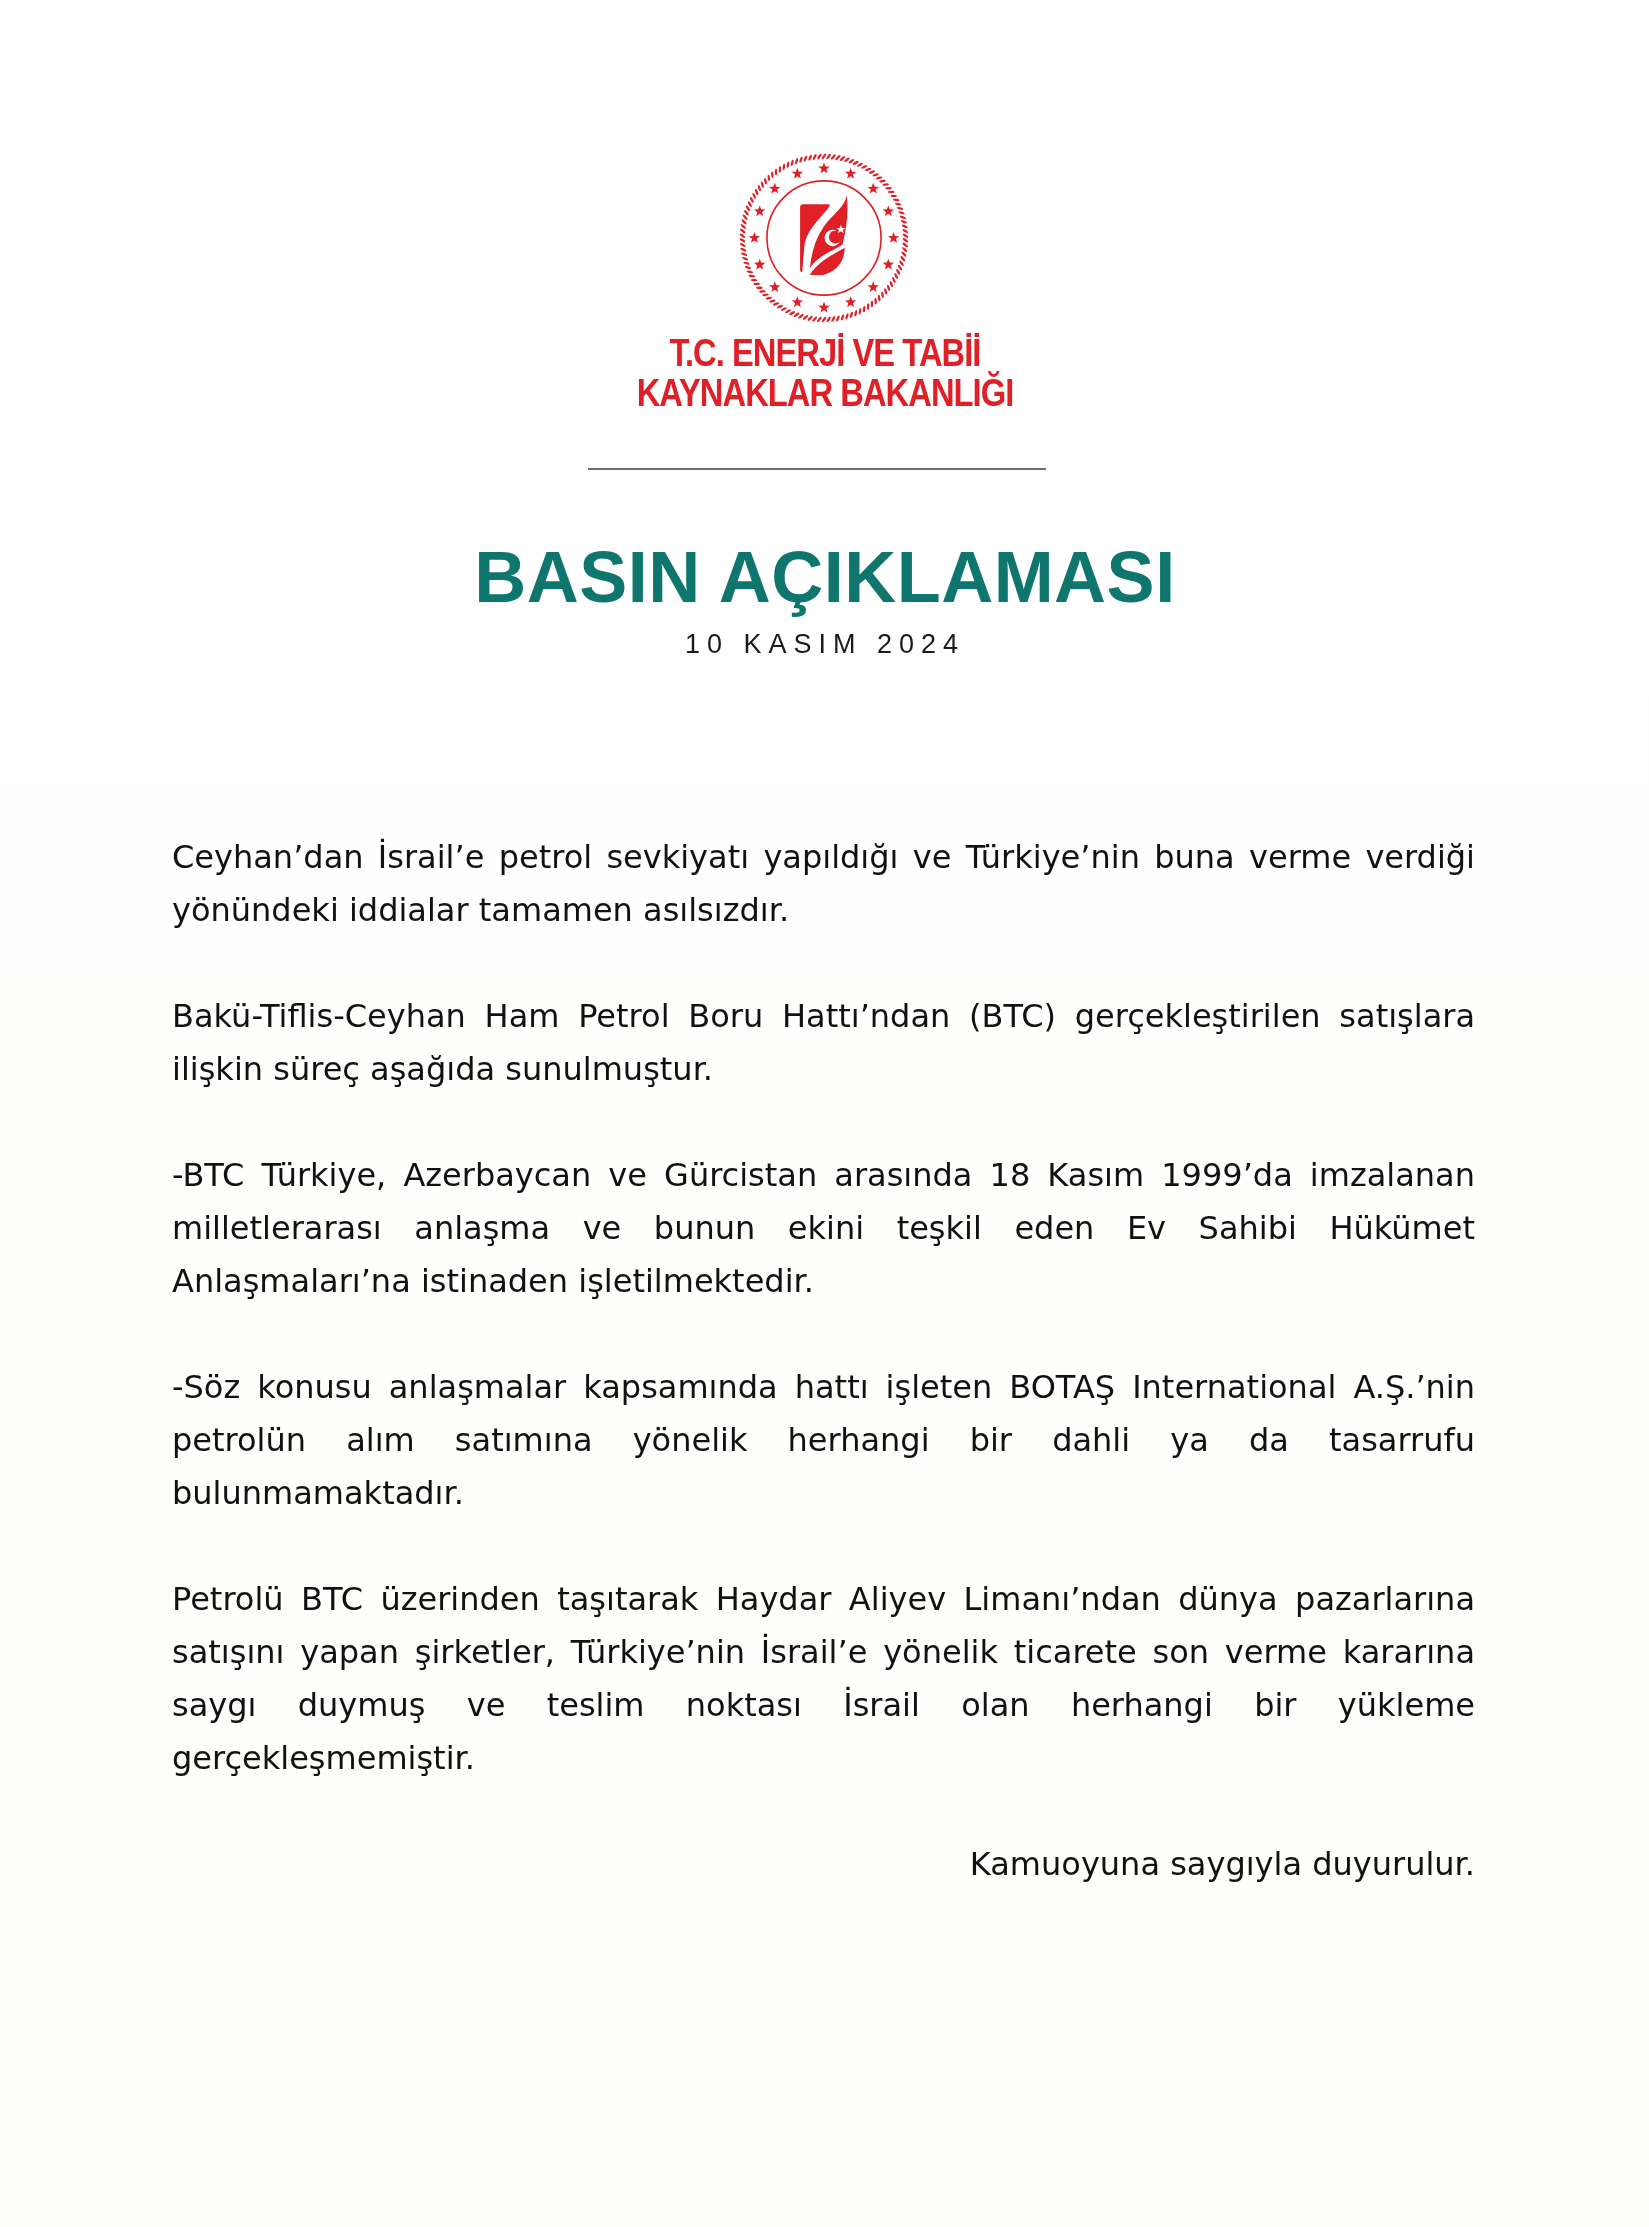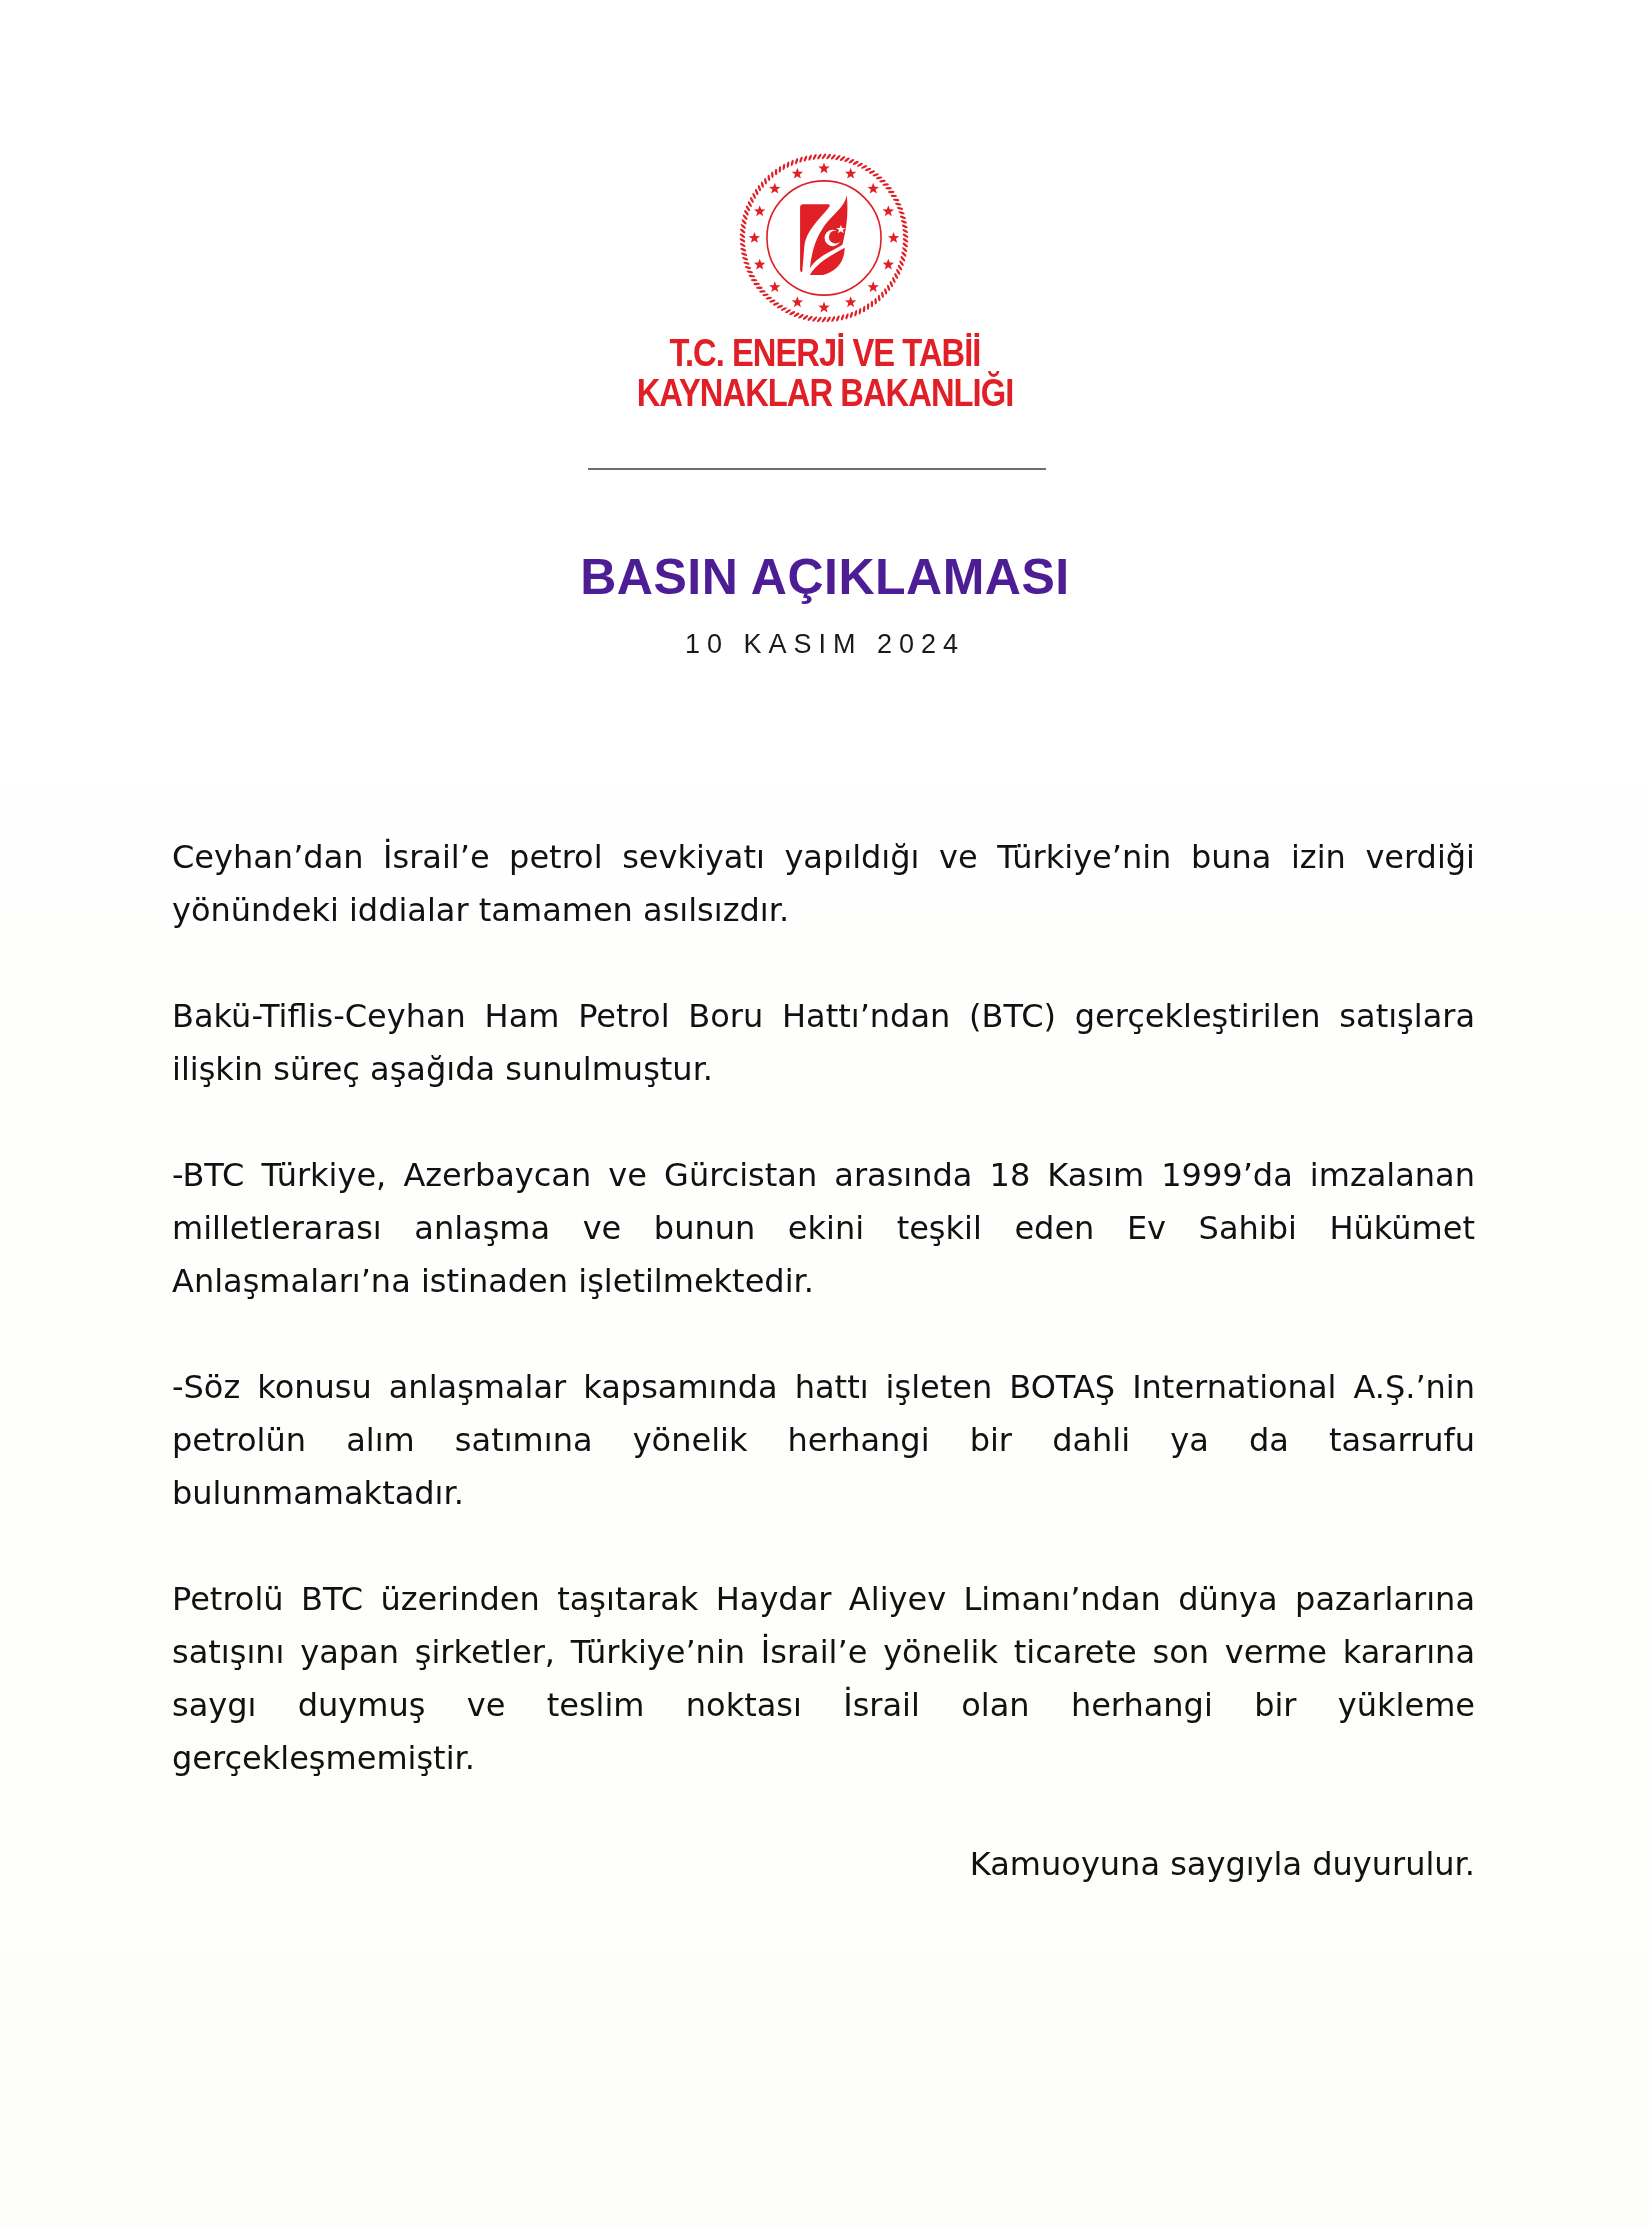--- a/index.html
+++ b/index.html
@@ -55,24 +55,24 @@
       height: 1.6px;
       background: #6e6e6e;
     }
 
     .doc-title {
       position: absolute;
       left: 0;
       width: 1650px;
       top: 542px;
       text-align: center;
-      color: #4c1d95;
+      color: #0f766e;
       font-family: "Liberation Sans", sans-serif;
       font-weight: 700;
-      font-size: 50px;
+      font-size: 72px;
       line-height: 71px;
       letter-spacing: 0.5px;
     }
     .doc-date {
       position: absolute;
       left: 0;
       width: 1650px;
       top: 628px;
       text-align: center;
       color: #1a1a1a;
@@ -275,21 +275,21 @@
     <span class="line">T.C. ENERJİ VE TABİİ</span>
     <span class="line">KAYNAKLAR BAKANLIĞI</span>
   </div>
 
   <div class="divider"></div>
 
   <div class="doc-title">BASIN AÇIKLAMASI</div>
   <div class="doc-date">10 KASIM 2024</div>
 
   <div class="body-text">
-    <p>Ceyhan’dan İsrail’e petrol sevkiyatı yapıldığı ve Türkiye’nin buna izin verdiği yönündeki iddialar tamamen asılsızdır.</p>
+    <p>Ceyhan’dan İsrail’e petrol sevkiyatı yapıldığı ve Türkiye’nin buna verme verdiği yönündeki iddialar tamamen asılsızdır.</p>
     <p>Bakü-Tiflis-Ceyhan Ham Petrol Boru Hattı’ndan (BTC) gerçekleştirilen satışlara ilişkin süreç aşağıda sunulmuştur.</p>
     <p>-BTC Türkiye, Azerbaycan ve Gürcistan arasında 18 Kasım 1999’da imzalanan milletlerarası anlaşma ve bunun ekini teşkil eden Ev Sahibi Hükümet Anlaşmaları’na istinaden işletilmektedir.</p>
     <p>-Söz konusu anlaşmalar kapsamında hattı işleten BOTAŞ International A.Ş.’nin petrolün alım satımına yönelik herhangi bir dahli ya da tasarrufu bulunmamaktadır.</p>
     <p>Petrolü BTC üzerinden taşıtarak Haydar Aliyev Limanı’ndan dünya pazarlarına satışını yapan şirketler, Türkiye’nin İsrail’e yönelik ticarete son verme kararına saygı duymuş ve teslim noktası İsrail olan herhangi bir yükleme gerçekleşmemiştir.</p>
     <p class="no-justify">Kamuoyuna saygıyla duyurulur.</p>
   </div>
 </div>
 
 
 </body></html>

